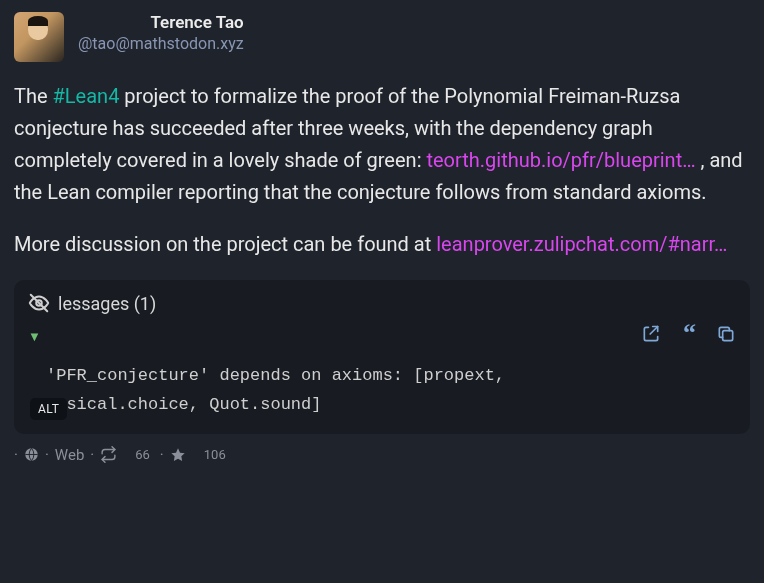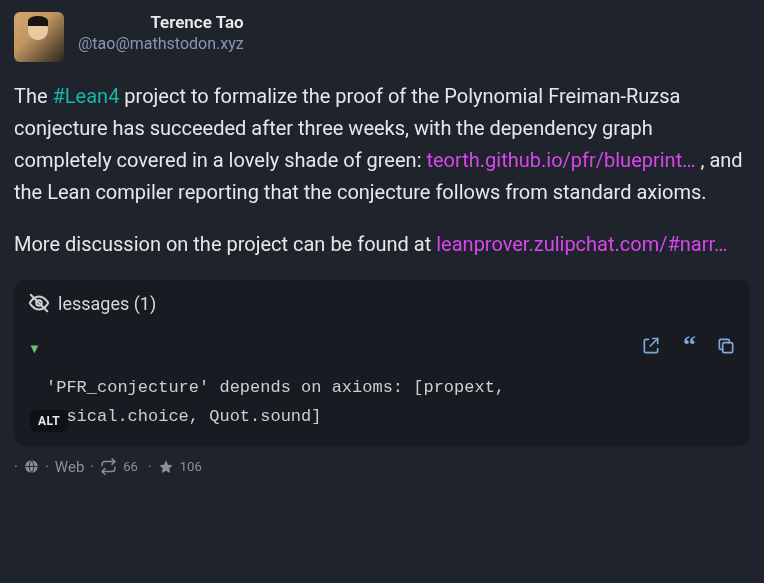--- a/index.html
+++ b/index.html
@@ -30,44 +30,44 @@
   .display-name { font-weight: 600; font-size: 17px; color: #ececec; text-align: right; }
   .handle { font-size: 16px; color: #8896b3; }
   .post-body { font-size: 20px; line-height: 1.6; color: #e8e8e8; margin-bottom: 14px; }
   .post-body p { margin-bottom: 20px; }
   .hashtag { color: #14b8a6; }
   .link { color: #d946ef; text-decoration: none; }
   .code-card {
     background: #181c22; border-radius: 10px; padding: 12px 14px 14px 14px;
     position: relative; margin-bottom: 10px;
   }
-  .code-top { display: flex; align-items: center; gap: 8px; color: #d8d8d8; font-size: 18px; margin-bottom: 22px; }
+  .code-top { display: flex; align-items: center; gap: 8px; color: #d8d8d8; font-size: 18px; margin-bottom: 10px; }
   .eye-icon { display: inline-flex; }
   .code-row2 { display: flex; align-items: center; justify-content: space-between; margin-bottom: 14px; }
   .file-loc { display: flex; align-items: center; gap: 4px; color: #6fbf73; font-size: 17px; }
   .tri { color: #6fbf73; font-size: 13px; }
   .row2-icons { display: flex; gap: 22px; }
   .row2-icons svg { stroke: #7fa7d8; }
   .quote-mark { color: #7fa7d8; font-size: 26px; font-weight: 700; line-height: 18px; font-family: Georgia, serif; letter-spacing: -2px; }
   .code-text {
     font-family: "SFMono-Regular", Consolas, "Liberation Mono", Menlo, monospace;
     font-size: 17px; line-height: 1.7; color: #cfcfcf; padding-left: 18px; white-space: pre-wrap;
   }
   .alt-badge {
     position: absolute; left: 16px; bottom: 14px; background: #0e1116;
-    color: #e8e8e8; font-size: 12px; font-weight: 700; padding: 4px 8px;
+    color: #e8e8e8; font-size: 12px; font-weight: 400; padding: 4px 8px;
     border-radius: 5px; letter-spacing: 0.5px;
   }
   .meta-row {
     display: flex; align-items: center; gap: 6px; color: #8a8f99;
     font-size: 15px; padding-top: 2px;
   }
   .meta-row .dot { color: #8a8f99; }
   .meta-icon { display: inline-flex; align-items: center; }
-  .meta-count { font-size: 13px; color: #8a8f99; margin-left: 0; margin-right: 4px; }
+  .meta-count { font-size: 13px; color: #8a8f99; margin-left: 12px; margin-right: 4px; }
 </style>
 </head>
 <body>
 
 <div class="post-header">
   <div class="avatar"></div>
   <div class="name-block">
     <span class="display-name">Terence Tao</span>
     <span class="handle">@tao@mathstodon.xyz</span>
   </div>

